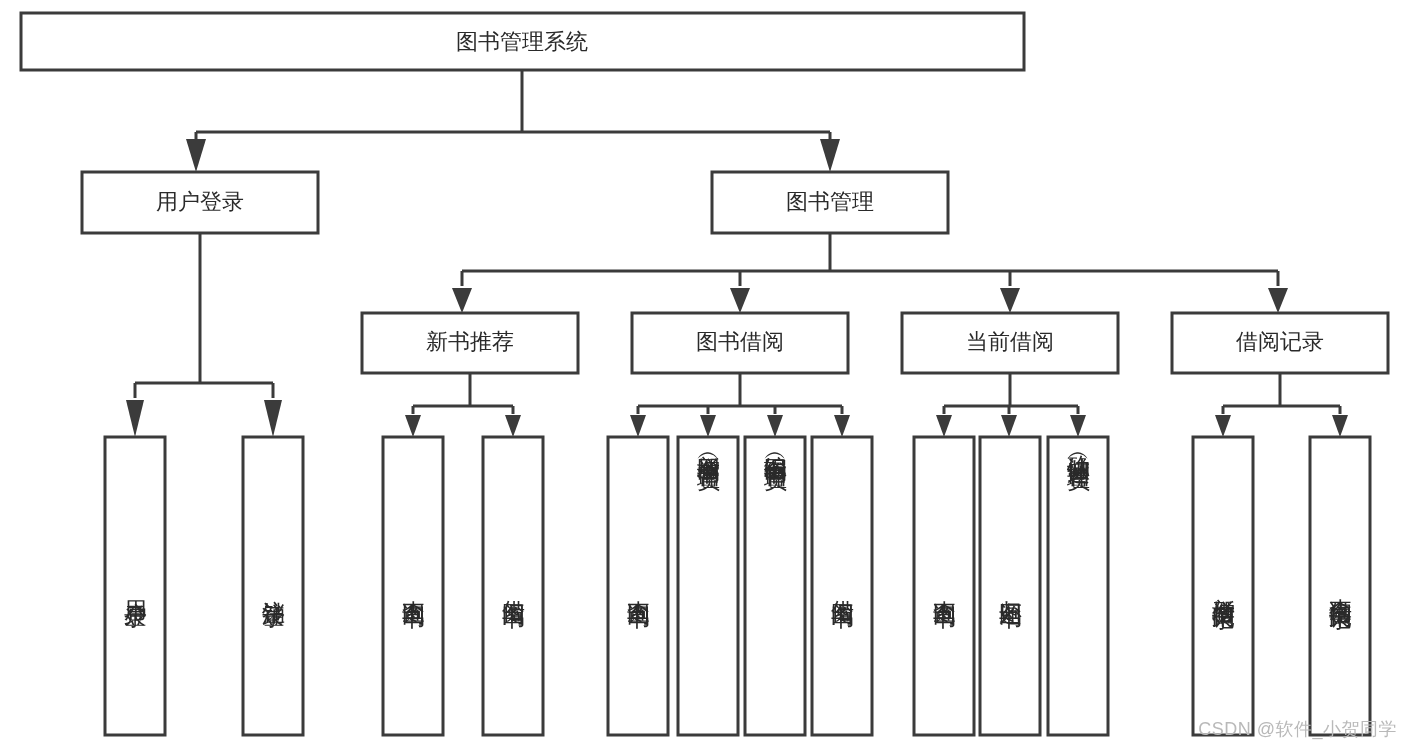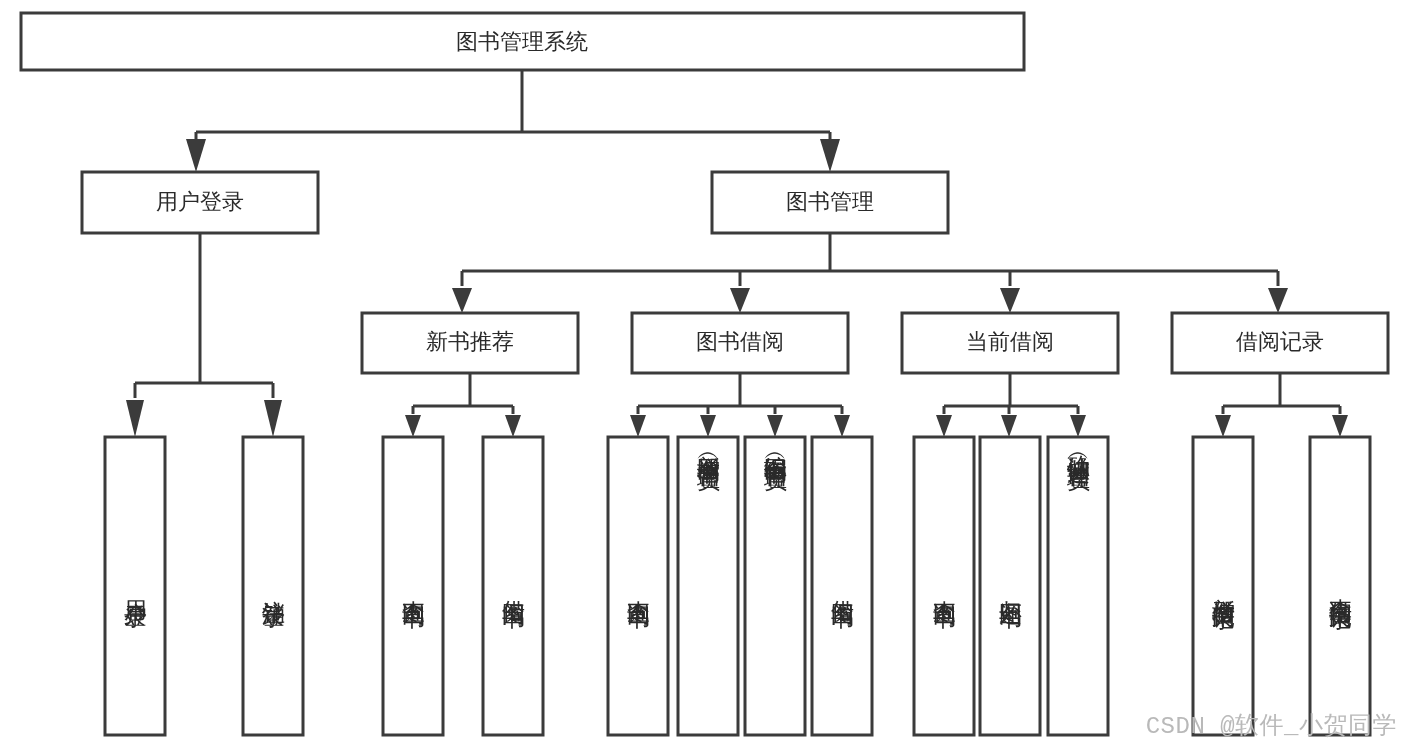--- a/index.html
+++ b/index.html
@@ -61,22 +61,22 @@
     font-size: 23px;
     line-height: 1.12;
     letter-spacing: 2px;
     color: #2a2a2a;
     white-space: nowrap;
   }
   .watermark {
     position: absolute;
     right: 8px;
     bottom: 6px;
-    font-family: Liberation Mono, monospace;
-    font-size: 24px;
+    font-family: Liberation Sans, sans-serif;
+    font-size: 18px;
     color: #b9b9b9;
     letter-spacing: 0.5px;
     white-space: nowrap;
   }
 </style>
 </head>
 <body>
 
 <div id="diagram-root">
 

